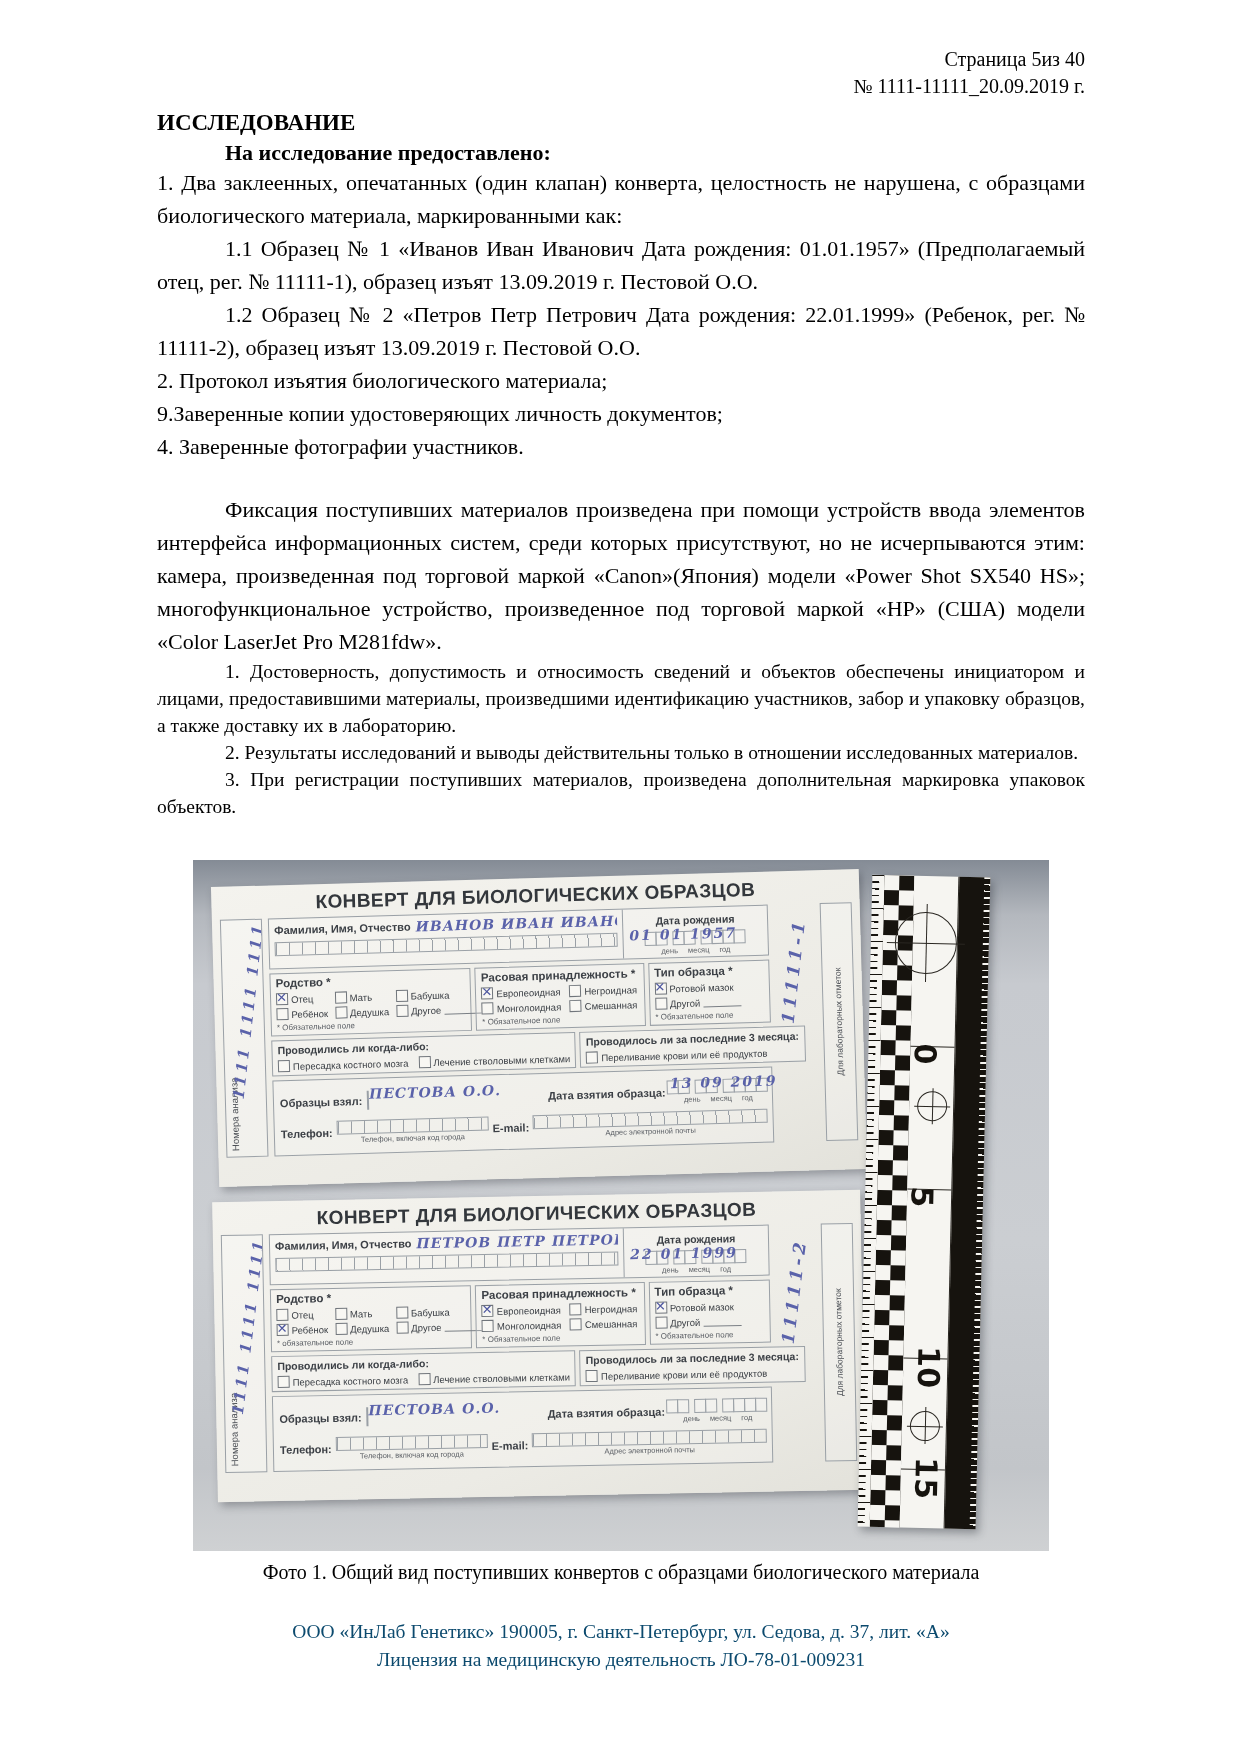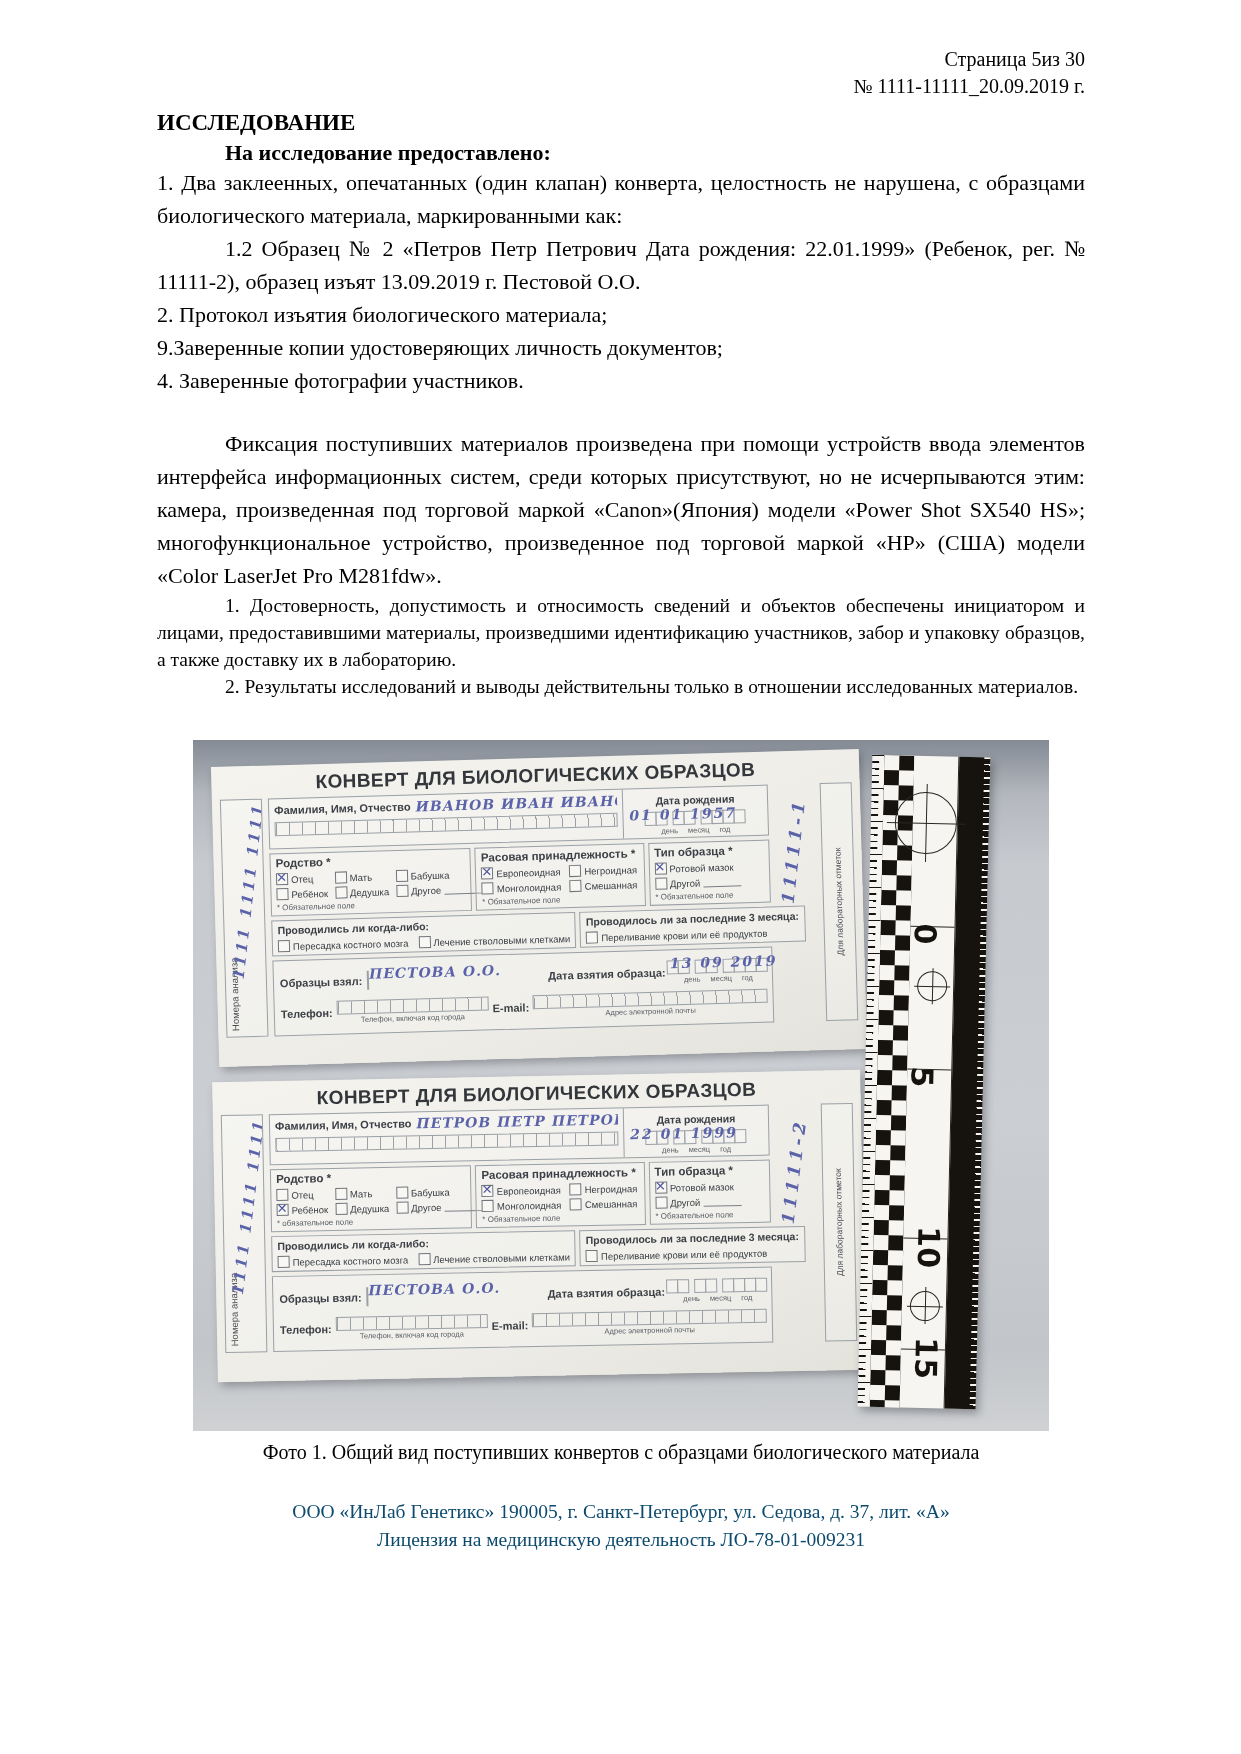--- a/index.html
+++ b/index.html
@@ -97,36 +97,38 @@
   .r-line{position:absolute;left:0;width:100%;border-top:1.2px solid #2a2722;}
   .target{position:absolute;border:1.5px solid #2a2722;border-radius:50%;}
   .target::before{content:"";position:absolute;left:-15%;top:50%;width:130%;border-top:1.2px solid #2a2722;}
   .target::after{content:"";position:absolute;top:-15%;left:50%;height:130%;border-left:1.2px solid #2a2722;}
 </style>
 </head>
 <body>
 
 <div class="page">
   <div class="hdr">
-    <div>Страница 5из 30</div>
+    <div>Страница 5из 40</div>
     <div>№ 1111-11111_20.09.2019 г.</div>
   </div>
 
   <div class="doc-title">ИССЛЕДОВАНИЕ</div>
   <div class="doc-sub">На исследование предоставлено:</div>
 
   <p class="para">1. Два заклеенных, опечатанных (один клапан) конверта, целостность не нарушена, с образцами биологического материала, маркированными как:</p>
+  <p class="para indent">1.1 Образец № 1 «Иванов Иван Иванович Дата рождения: 01.01.1957» (Предполагаемый отец, рег. № 11111-1), образец изъят 13.09.2019 г. Пестовой О.О.</p>
   <p class="para indent">1.2 Образец № 2 «Петров Петр Петрович  Дата рождения: 22.01.1999» (Ребенок, рег. № 11111-2), образец изъят 13.09.2019 г. Пестовой О.О.</p>
   <p class="para">2. Протокол изъятия биологического материала;</p>
   <p class="para">9.Заверенные копии удостоверяющих личность документов;</p>
   <p class="para">4. Заверенные фотографии участников.</p>
   <p class="para indent gap-top">Фиксация поступивших материалов произведена при помощи устройств ввода элементов интерфейса информационных систем, среди которых присутствуют, но не исчерпываются этим: камера, произведенная под торговой маркой «Canon»(Япония) модели «Power Shot SX540 HS»; многофункциональное устройство, произведенное под торговой маркой «HP» (США) модели «Color LaserJet Pro M281fdw».</p>
 
   <p class="note">1. Достоверность, допустимость и относимость сведений и объектов обеспечены инициатором и лицами, предоставившими материалы, произведшими идентификацию участников, забор и упаковку образцов, а также доставку их в лабораторию.</p>
   <p class="note">2. Результаты исследований и выводы действительны только в отношении исследованных материалов.</p>
+  <p class="note">3. При регистрации поступивших материалов, произведена дополнительная маркировка упаковок объектов.</p>
 
   <div class="photo">
     <div class="envelope env1">
   <div class="env-title">КОНВЕРТ ДЛЯ БИОЛОГИЧЕСКИХ ОБРАЗЦОВ</div>
   <div class="env-body">
     <div class="num-strip box">
       <span class="vlabel">Номера анализа</span>
       <span class="hand hand-vert">1111 1111 1111</span>
     </div>
     <div class="form">

